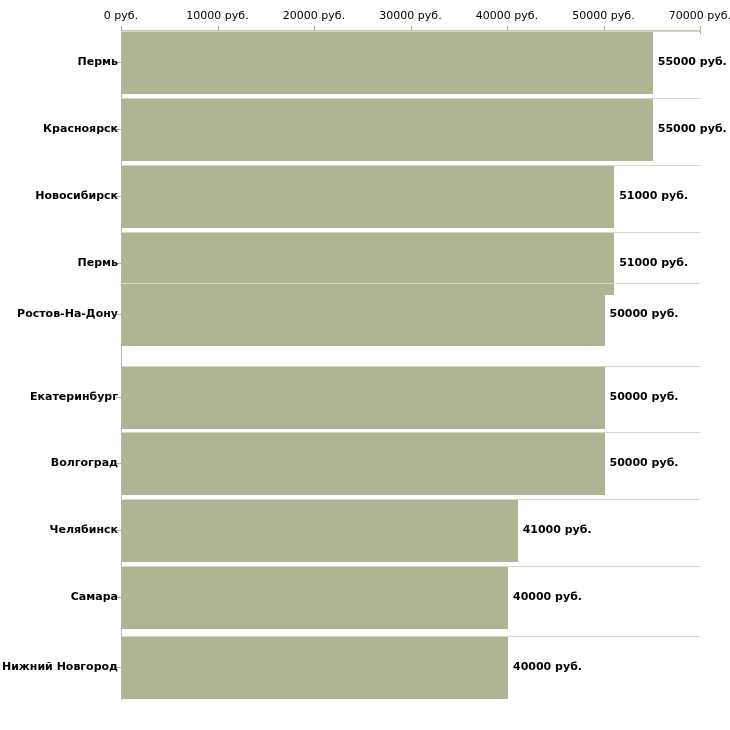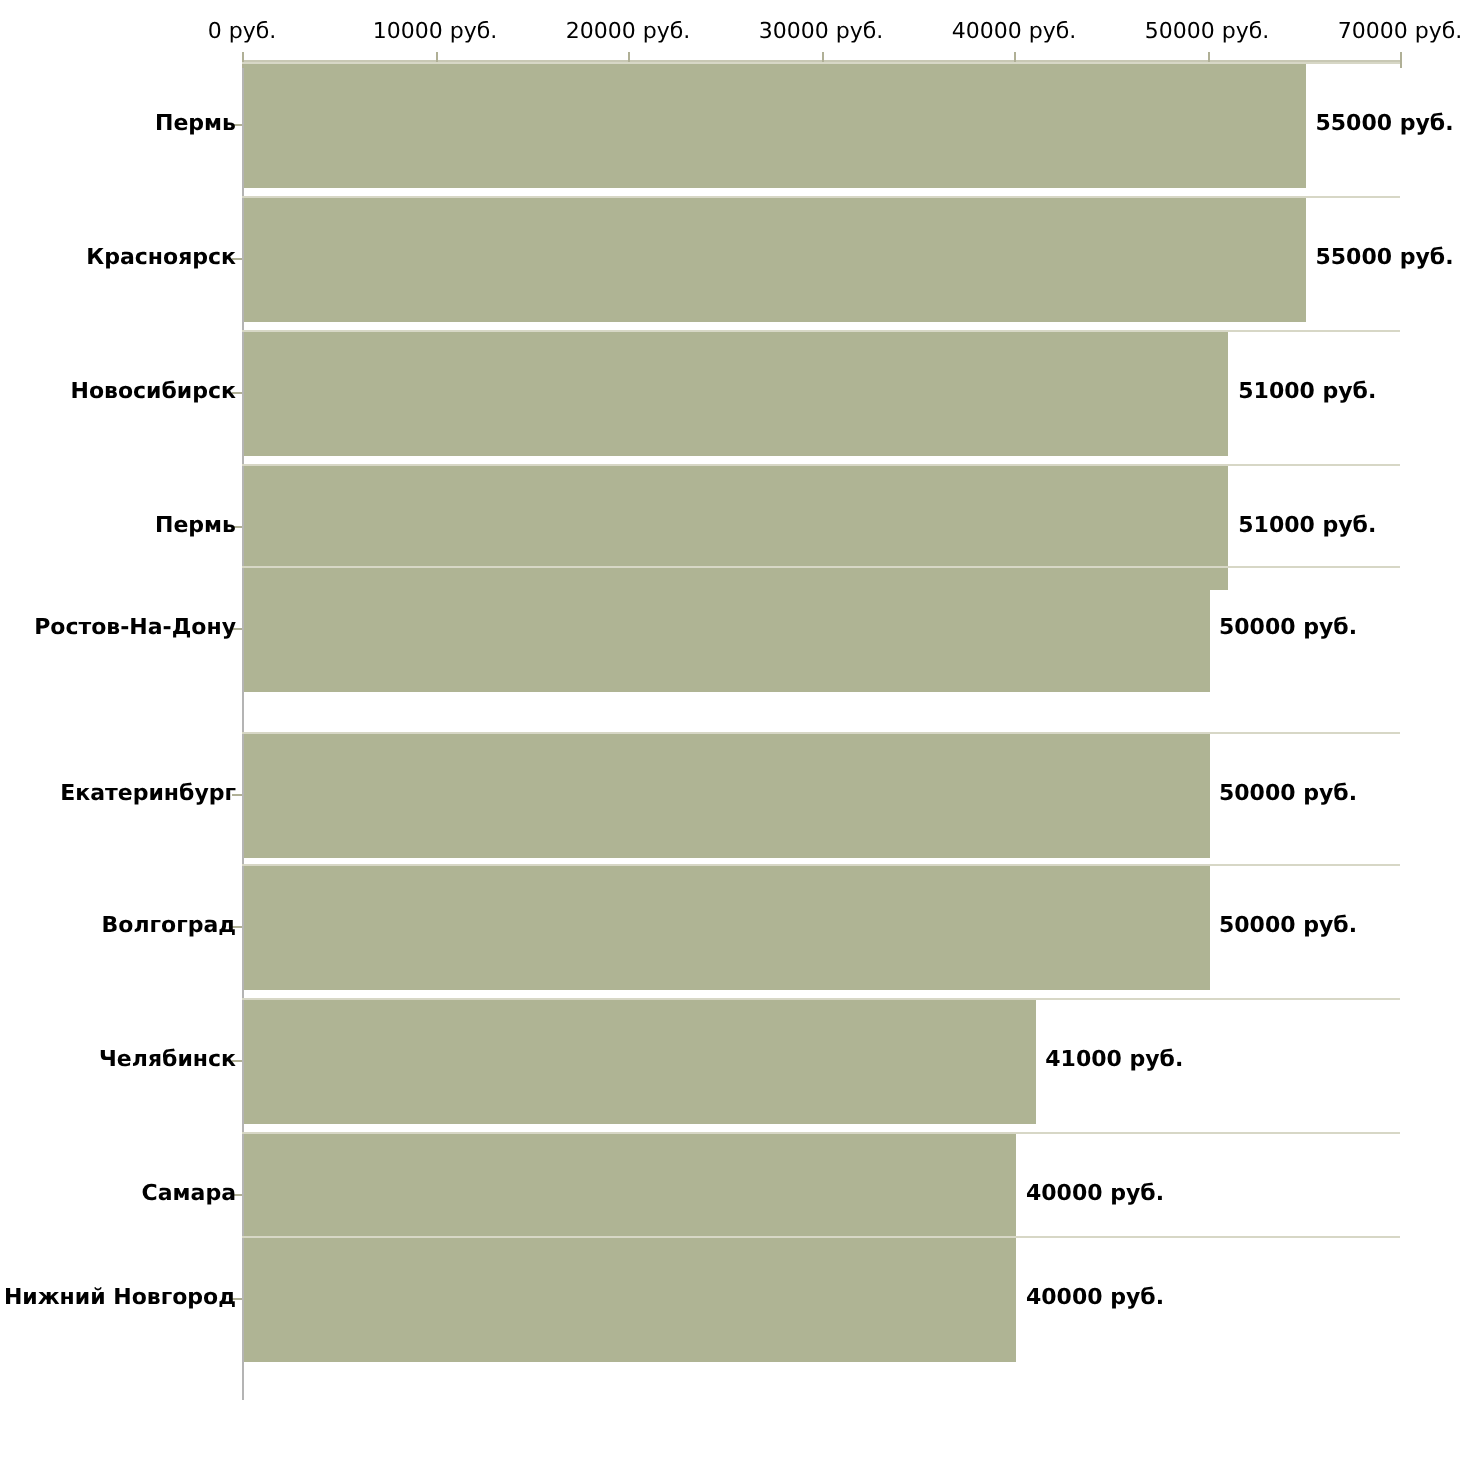--- a/index.html
+++ b/index.html
@@ -179,21 +179,21 @@
         <div class="bar" style="top: 1px; width: 395.65px; height: 62px; background: rgb(175, 180, 148);"></div>
         <div class="bar-value" style="left: 522.65px; top: 25px;">41000 руб.</div>
       </div>
       <div class="row" style="top: 566.2px; height: 66.9px;">
         <div class="row-gridline"></div>
         <div class="cat-tick" style="top: 31px;"></div>
         <div class="cat-label" style="top: 25px;">Самара</div>
         <div class="bar" style="top: 1px; width: 386px; height: 62px; background: rgb(175, 180, 148);"></div>
         <div class="bar-value" style="left: 513px; top: 25px;">40000 руб.</div>
       </div>
-      <div class="row" style="top: 618px; height: 66.9px;">
+      <div class="row" style="top: 636px; height: 66.9px;">
         <div class="row-gridline"></div>
         <div class="cat-tick" style="top: 31px;"></div>
         <div class="cat-label" style="top: 25px;">Нижний Новгород</div>
         <div class="bar" style="top: 1px; width: 386px; height: 62px; background: rgb(175, 180, 148);"></div>
         <div class="bar-value" style="left: 513px; top: 25px;">40000 руб.</div>
       </div>
     </div>
 
 </div>
 

